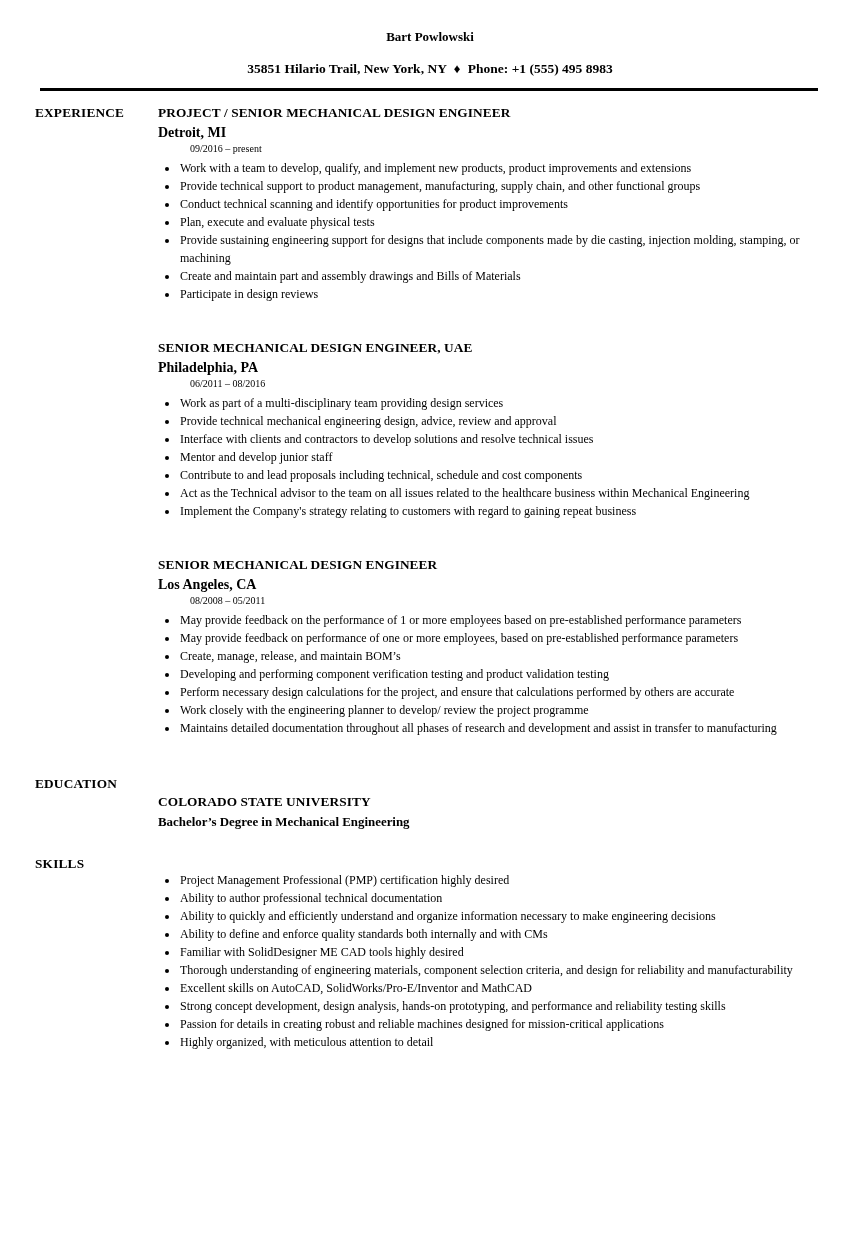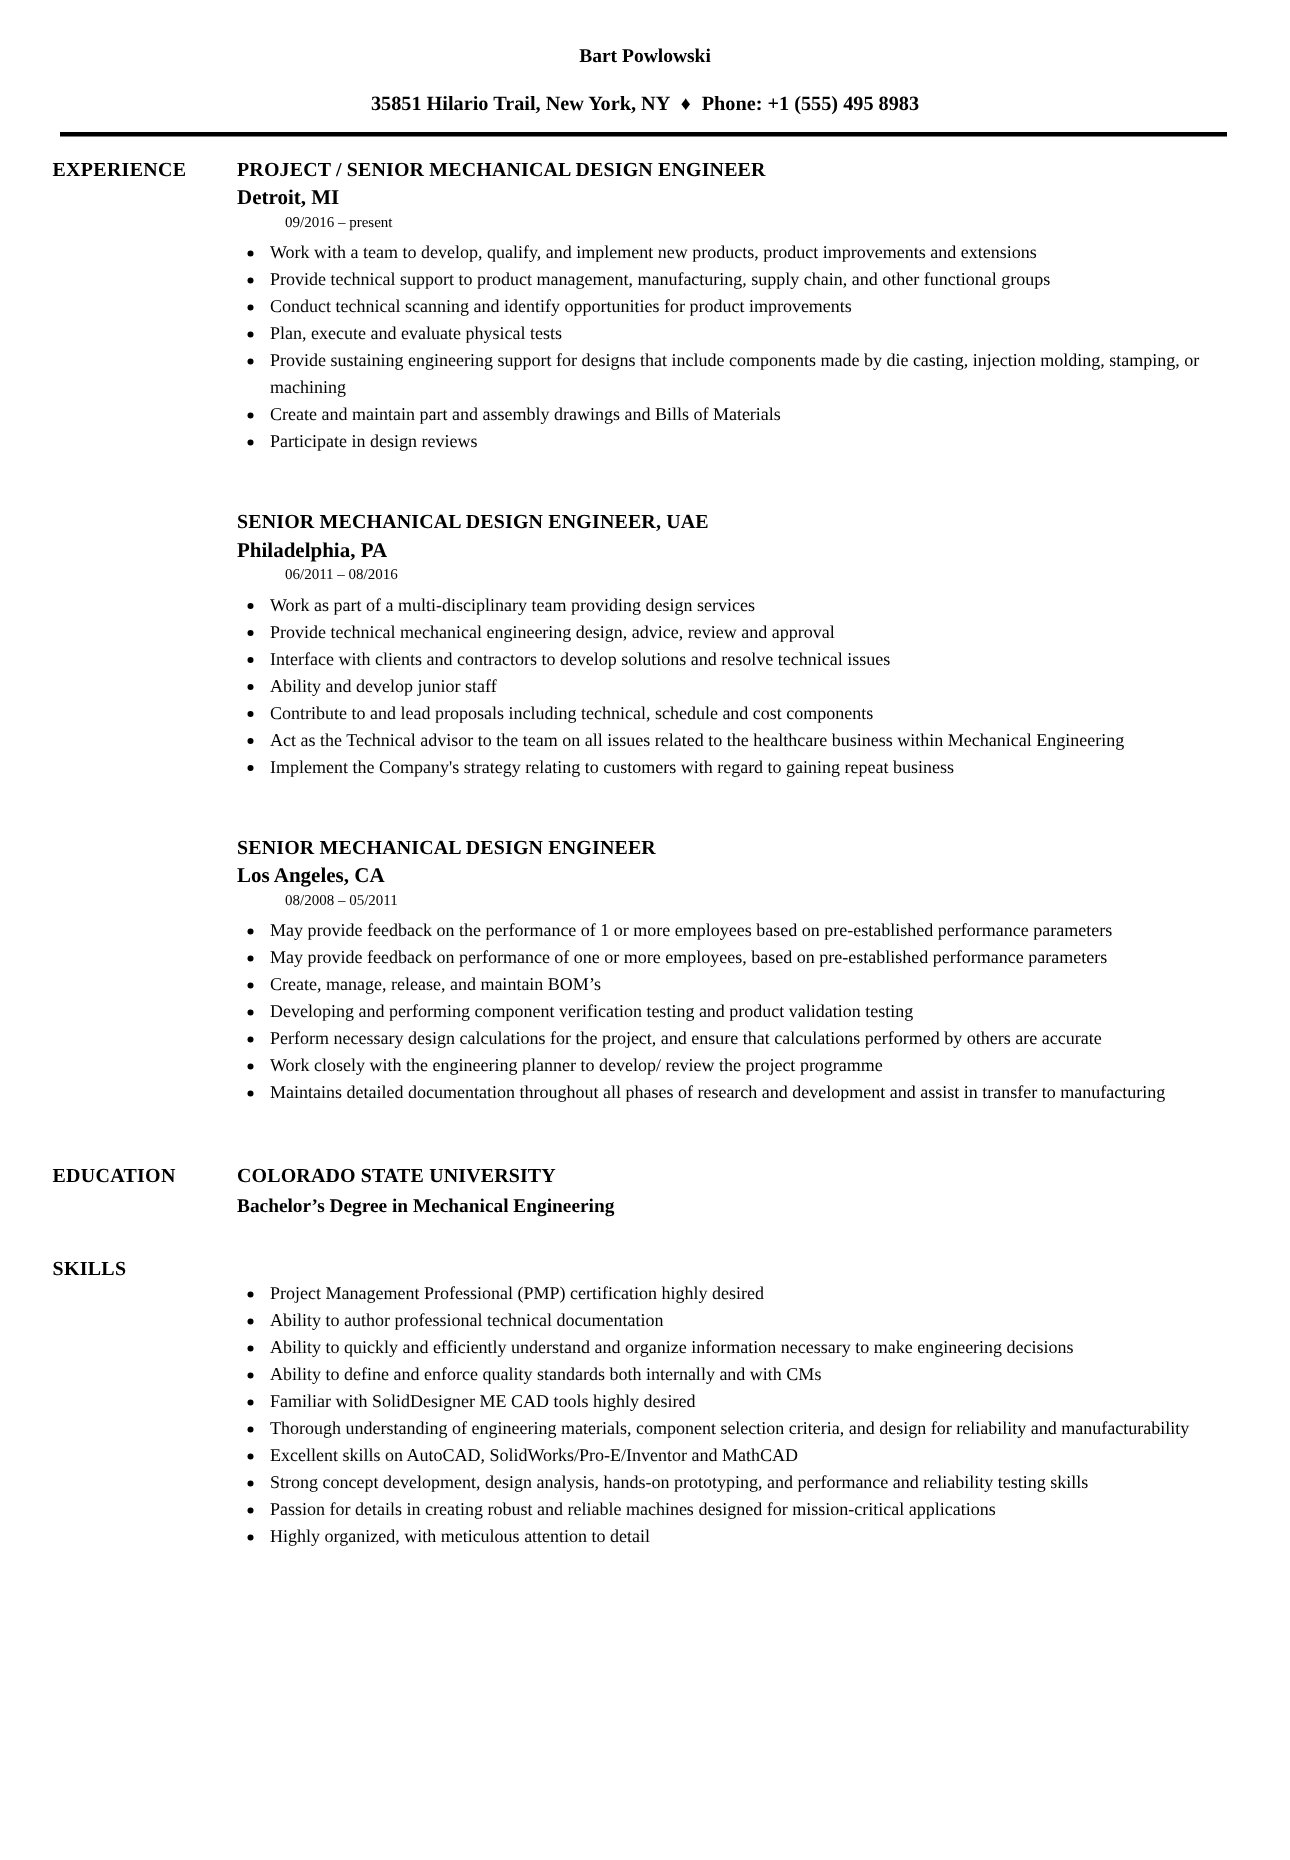--- a/index.html
+++ b/index.html
@@ -35,21 +35,21 @@
   
   .job + .job { margin-top:36px; }
   .job-title { font-size:13.3px; font-weight:bold; line-height:18px; letter-spacing:0.1px; }
   .job-location { font-size:14px; font-weight:bold; line-height:17px; margin-top:2px; }
   .job-dates { font-size:10px; line-height:16px;margin-left:32px; }
 
   ul.bullets { margin-top:2px; padding-left:21px; list-style:disc; }
   ul.bullets li { font-size:12px; line-height:18px; padding-left:1px; }
 
   
-  .school { font-size:13.3px; font-weight:bold; line-height:18px; letter-spacing:0.1px; }
+  .school { font-size:13.3px; font-weight:bold; line-height:18px; letter-spacing:0.1px;margin-top:18px; }
   .degree { font-size:12.9px; font-weight:bold; line-height:18px; margin-top:2px; }
 
   .section-skills ul.bullets { margin-top:16px; }
 </style>
 </head>
 <body>
 
 <div class="page">
 
   <div class="header">
@@ -82,21 +82,21 @@
       </div>
 
       <div class="job">
         <div class="job-title">SENIOR MECHANICAL DESIGN ENGINEER, UAE</div>
         <div class="job-location">Philadelphia, PA</div>
         <div class="job-dates">06/2011 – 08/2016</div>
         <ul class="bullets">
             <li>Work as part of a multi-disciplinary team providing design services</li>
             <li>Provide technical mechanical engineering design, advice, review and approval</li>
             <li>Interface with clients and contractors to develop solutions and resolve technical issues</li>
-            <li>Ability and develop junior staff</li>
+            <li>Mentor and develop junior staff</li>
             <li>Contribute to and lead proposals including technical, schedule and cost components</li>
             <li>Act as the Technical advisor to the team on all issues related to the healthcare business within Mechanical Engineering</li>
             <li>Implement the Company's strategy relating to customers with regard to gaining repeat business</li>
           </ul>
       </div>
 
       <div class="job">
         <div class="job-title">SENIOR MECHANICAL DESIGN ENGINEER</div>
         <div class="job-location">Los Angeles, CA</div>
         <div class="job-dates">08/2008 – 05/2011</div>

